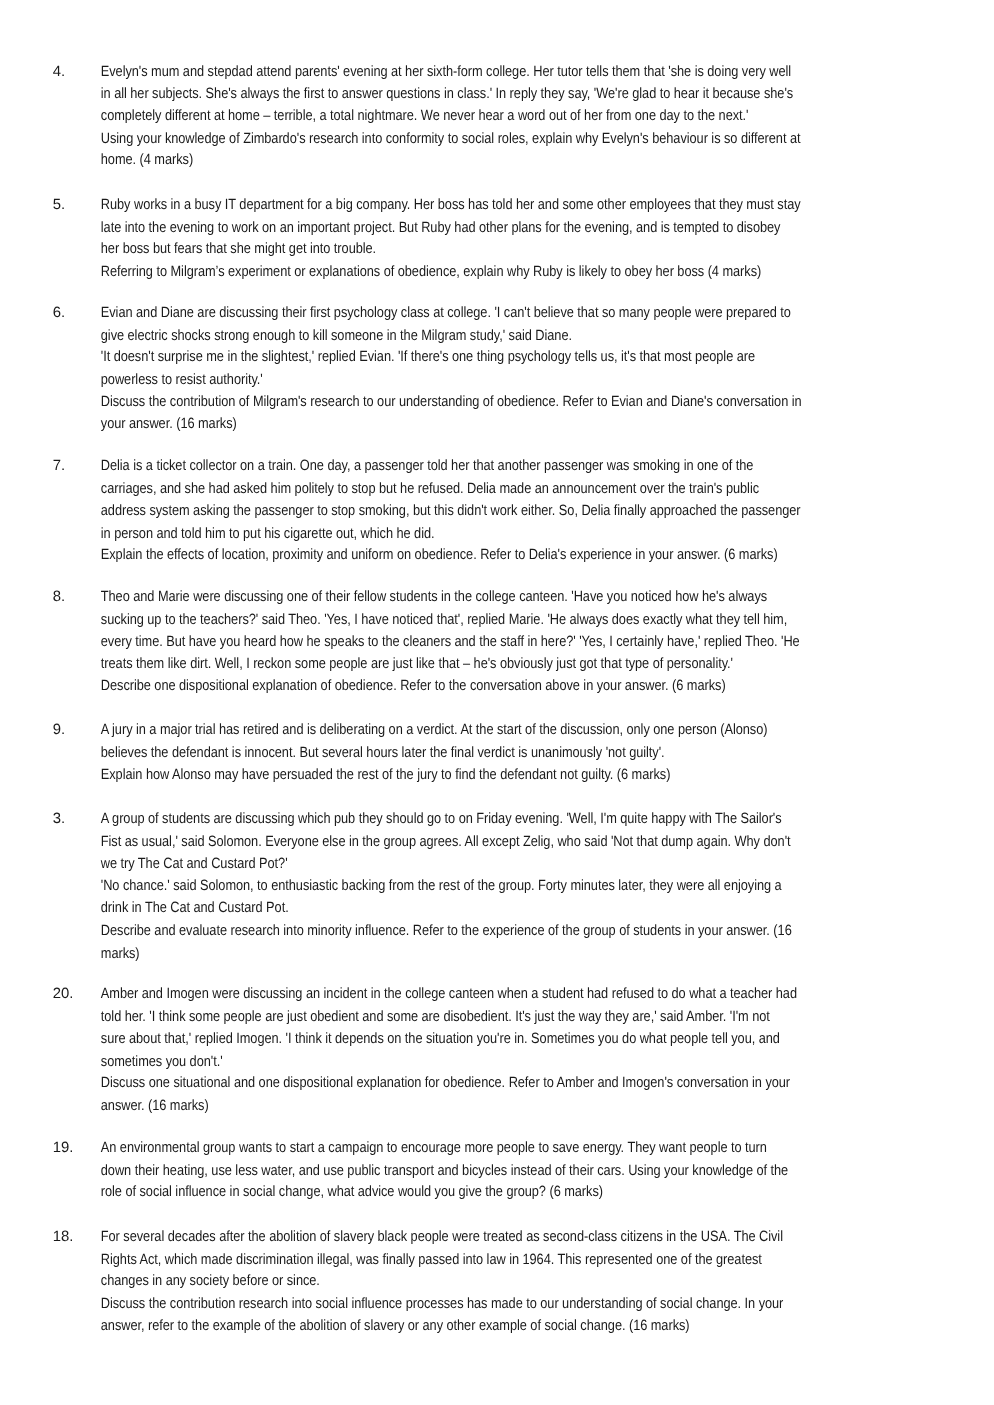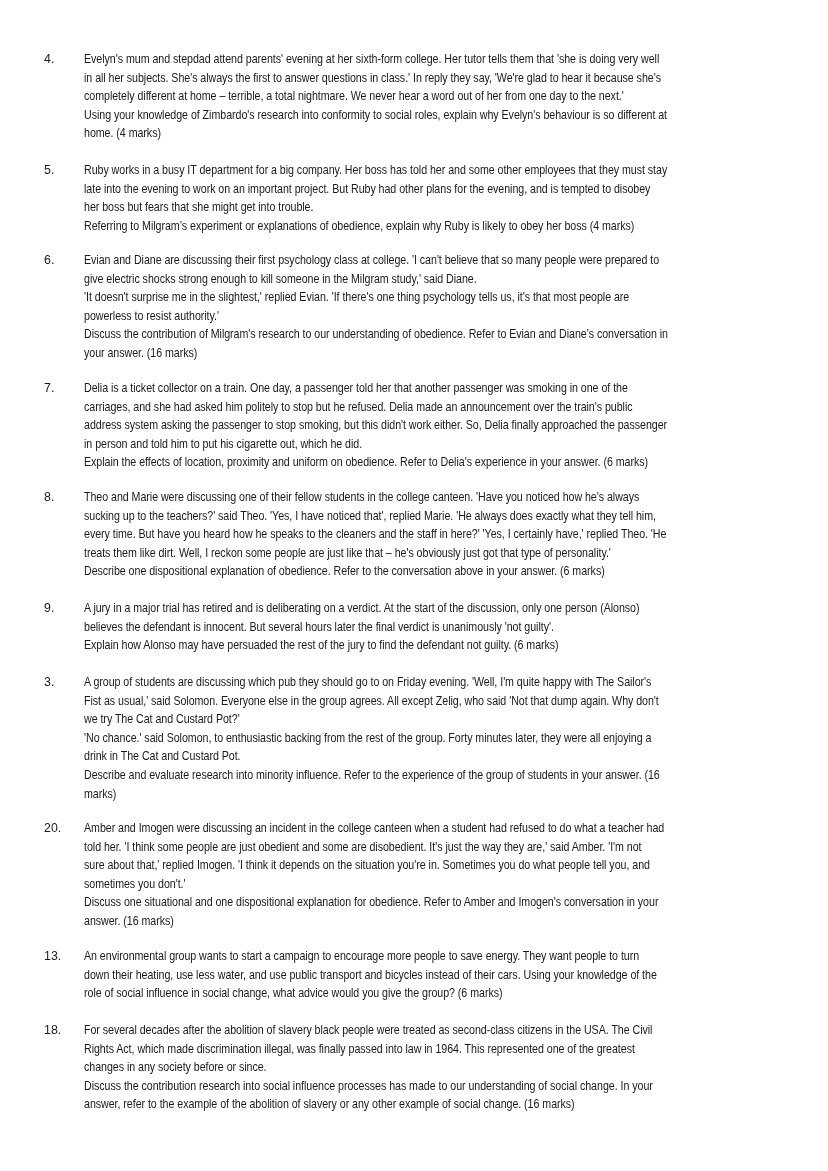--- a/index.html
+++ b/index.html
@@ -140,21 +140,21 @@
       <span class="qline">Amber and Imogen were discussing an incident in the college canteen when a student had refused to do what a teacher had</span>
       <span class="qline">told her. 'I think some people are just obedient and some are disobedient. It's just the way they are,' said Amber. 'I'm not</span>
       <span class="qline">sure about that,' replied Imogen. 'I think it depends on the situation you're in. Sometimes you do what people tell you, and</span>
       <span class="qline">sometimes you don't.'</span>
       <span class="qline">Discuss one situational and one dispositional explanation for obedience. Refer to Amber and Imogen's conversation in your</span>
       <span class="qline">answer. (16 marks)</span>
     </div>
   </div>
 
   <div class="question" style="top:947px;">
-    <span class="qnum">13.</span>
+    <span class="qnum">19.</span>
     <div class="qlines">
       <span class="qline">An environmental group wants to start a campaign to encourage more people to save energy. They want people to turn</span>
       <span class="qline">down their heating, use less water, and use public transport and bicycles instead of their cars. Using your knowledge of the</span>
       <span class="qline">role of social influence in social change, what advice would you give the group? (6 marks)</span>
     </div>
   </div>
 
   <div class="question" style="top:1021px;">
     <span class="qnum">18.</span>
     <div class="qlines">

